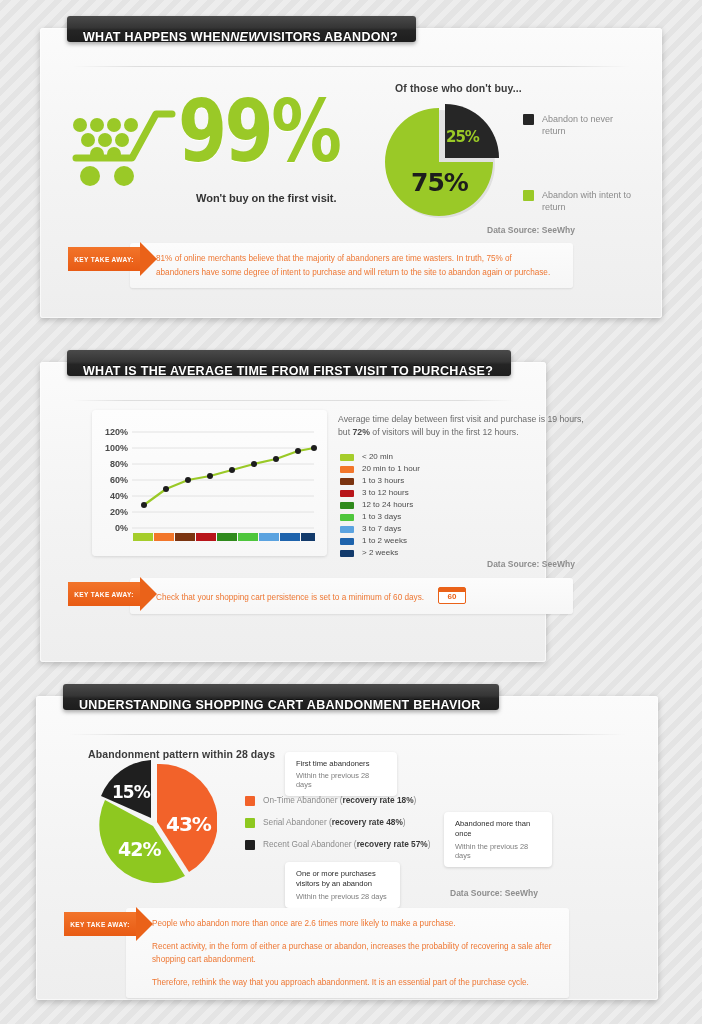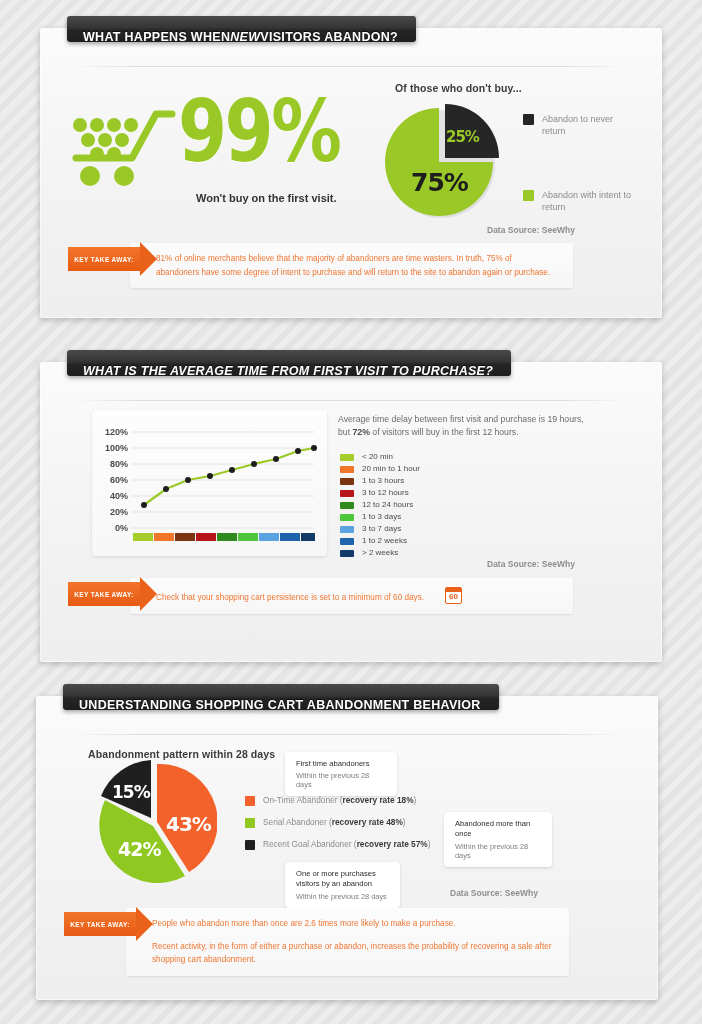--- a/index.html
+++ b/index.html
@@ -19,21 +19,21 @@
   }
 
   
   .panel {
     position: absolute;
     background: linear-gradient(180deg,#fbfbfb 0%,#f3f3f3 55%,#eeeeee 100%);
     border-radius: 3px;
     box-shadow: 0 2px 6px rgba(0,0,0,.22), 0 0 0 1px rgba(255,255,255,.6) inset;
   }
   #panel-1 { left: 40px;  top: 28px;  width: 622px; height: 290px; }
-  #panel-2 { left: 40px;  top: 362px; width: 622px; height: 300px; font-style: italic; }
+  #panel-2 { left: 40px;  top: 362px; width: 506px; height: 300px; }
   #panel-3 { left: 36px;  top: 696px; width: 622px; height: 304px; }
 
   .panel-header {
     position: absolute;
     top: -12px;
     left: 27px;
     height: 26px;
     padding: 16px 18px 0 16px;
     display: flex;
     align-items: center;
@@ -170,22 +170,22 @@
   .kta-body p + p { margin-top: 9px; }
 
   #kta-1 { left: 68px; top: 243px; width: 505px; }
   #kta-2 { left: 68px; top: 578px; width: 505px; }
   #kta-3 { left: 64px; top: 908px; width: 505px; }
 
   
   .cal-badge {
     display: inline-block;
     vertical-align: -4px;
-    margin-left: 21px;
-    width: 17px; height: 17px;
+    margin-left: 14px;
+    width: 28px; height: 17px;
     border: 1.5px solid #ea6219;
     border-radius: 2px;
     position: relative;
     background: #fff;
   }
   .cal-badge::before {
     content: "";
     position: absolute;
     left: 0; right: 0; top: 0;
     height: 4px;
@@ -464,14 +464,15 @@
 </div>
 <div id="p3-src" class="src">Data Source: SeeWhy</div>
 
 <div class="kta" id="kta-3">
   <div class="kta-arrow">
     <span>KEY TAKE AWAY:</span>
   </div>
   <div class="kta-body">
     <p>People who abandon more than once are 2.6 times more likely to make a purchase.</p>
     <p>Recent activity, in the form of either a purchase or abandon, increases the probability of recovering a sale after shopping cart abandonment.</p>
+    <p>Therefore, rethink the way that you approach abandonment. It is an essential part of the purchase cycle.</p>
   </div>
 </div>
 
 </body></html>

